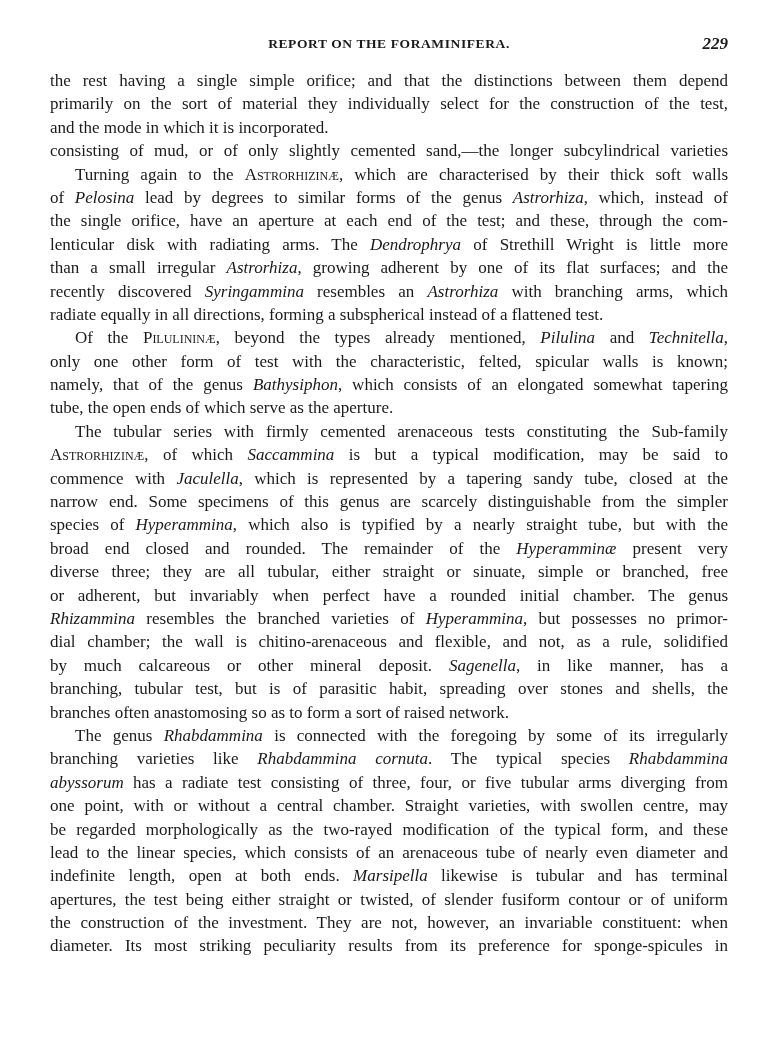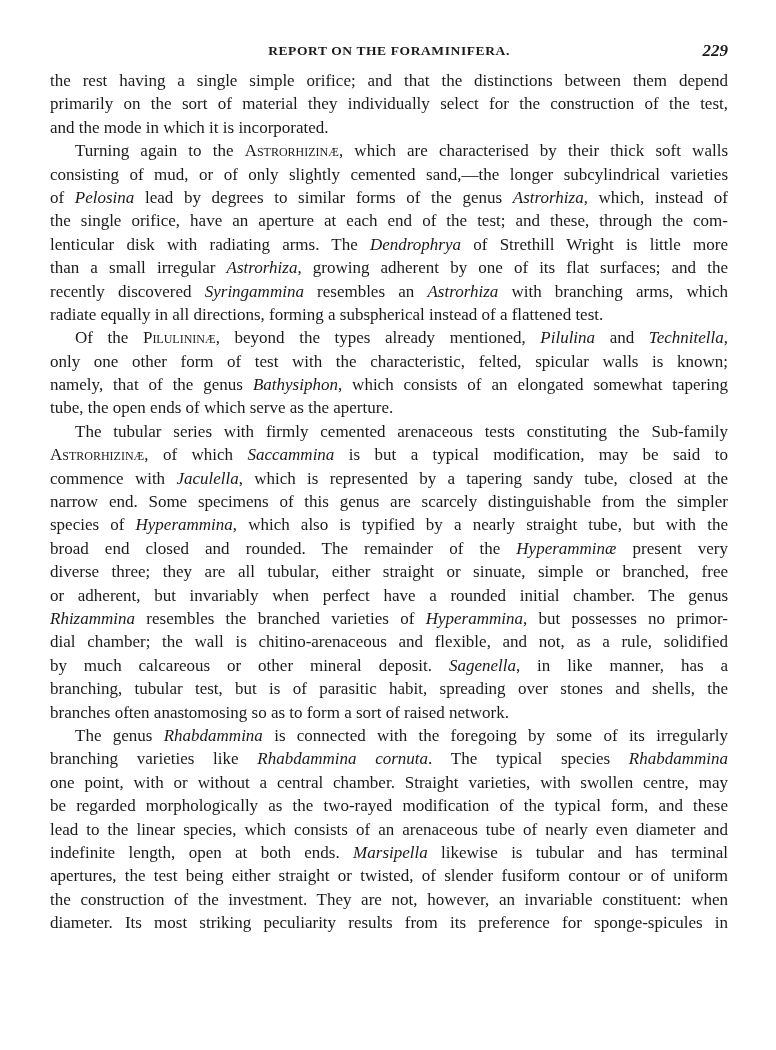--- a/index.html
+++ b/index.html
@@ -1,19 +1,19 @@
 <!DOCTYPE html>
 <html><head>
   <meta charset="utf-8">
   <style>
     html, body { margin: 0; padding: 0; background: #ffffff; }
     body { width: 776px; height: 1050px; overflow: hidden; position: relative;
            font-family: "Liberation Serif", "DejaVu Serif", serif; color: #1a1a1a; }
     .page { position: absolute; left: 50px; top: 0; width: 678px; }
-    .running-head { position: absolute; top: 41px; left: 0; width: 678px; height: 22px; }
+    .running-head { position: absolute; top: 34px; left: 0; width: 678px; height: 22px; }
     .running-title { position: absolute; left: 0; width: 678px; text-align: center;
                      font-size: 13.5px; letter-spacing: 0.6px; font-weight: bold; top: 2px; }
     .page-number { position: absolute; right: 0; top: 0; font-size: 17px; font-weight: bold; font-style: italic; }
     .body-text { position: absolute; top: 69px; left: 0; width: 678px; }
     .line { display: block; height: 23.4px; line-height: 23.4px; font-size: 17px;
             white-space: nowrap; text-align: justify; text-align-last: justify; }
     .line.last { text-align-last: left; }
     .line.indent { padding-left: 25px; }
     .sc { font-variant: small-caps; }
     i { font-style: italic; }
@@ -26,22 +26,22 @@
     <span class="running-title">REPORT ON THE FORAMINIFERA.</span>
     <span class="page-number">229</span>
   </div>
   <div class="body-text" id="body-text">
       <div>
         <span class="line"><span>the rest having a single simple orifice; and that the distinctions between them depend</span></span>
         <span class="line"><span>primarily on the sort of material they individually select for the construction of the test,</span></span>
         <span class="line last"><span>and the mode in which it is incorporated.</span></span>
       </div>
       <div>
+        <span class="line"><span>consisting of mud, or of only slightly cemented sand,—the longer subcylindrical varieties</span></span>
         <span class="line indent"><span>Turning again to the </span><span class="sc">Astrorhizinæ</span><span>, which are characterised by their thick soft walls</span></span>
-        <span class="line"><span>consisting of mud, or of only slightly cemented sand,—the longer subcylindrical varieties</span></span>
         <span class="line"><span>of </span><i>Pelosina</i><span> lead by degrees to similar forms of the genus </span><i>Astrorhiza</i><span>, which, instead of</span></span>
         <span class="line"><span>the single orifice, have an aperture at each end of the test; and these, through the com-</span></span>
         <span class="line"><span>lenticular disk with radiating arms. The </span><i>Dendrophrya</i><span> of Strethill Wright is little more</span></span>
         <span class="line"><span>than a small irregular </span><i>Astrorhiza</i><span>, growing adherent by one of its flat surfaces; and the</span></span>
         <span class="line"><span>recently discovered </span><i>Syringammina</i><span> resembles an </span><i>Astrorhiza</i><span> with branching arms, which</span></span>
         <span class="line last"><span>radiate equally in all directions, forming a subspherical instead of a flattened test.</span></span>
       </div>
       <div>
         <span class="line indent"><span>Of the </span><span class="sc">Pilulininæ</span><span>, beyond the types already mentioned, </span><i>Pilulina</i><span> and </span><i>Technitella</i><span>,</span></span>
         <span class="line"><span>only one other form of test with the characteristic, felted, spicular walls is known;</span></span>
@@ -59,20 +59,21 @@
         <span class="line"><span>or adherent, but invariably when perfect have a rounded initial chamber. The genus</span></span>
         <span class="line"><i>Rhizammina</i><span> resembles the branched varieties of </span><i>Hyperammina</i><span>, but possesses no primor-</span></span>
         <span class="line"><span>dial chamber; the wall is chitino-arenaceous and flexible, and not, as a rule, solidified</span></span>
         <span class="line"><span>by much calcareous or other mineral deposit. </span><i>Sagenella</i><span>, in like manner, has a</span></span>
         <span class="line"><span>branching, tubular test, but is of parasitic habit, spreading over stones and shells, the</span></span>
         <span class="line last"><span>branches often anastomosing so as to form a sort of raised network.</span></span>
       </div>
       <div>
         <span class="line indent"><span>The genus </span><i>Rhabdammina</i><span> is connected with the foregoing by some of its irregularly</span></span>
         <span class="line"><span>branching varieties like </span><i>Rhabdammina cornuta</i><span>. The typical species </span><i>Rhabdammina</i></span>
+        <span class="line"><i>abyssorum</i><span> has a radiate test consisting of three, four, or five tubular arms diverging from</span></span>
         <span class="line"><span>one point, with or without a central chamber. Straight varieties, with swollen centre, may</span></span>
         <span class="line"><span>be regarded morphologically as the two-rayed modification of the typical form, and these</span></span>
         <span class="line"><span>lead to the linear species, which consists of an arenaceous tube of nearly even diameter and</span></span>
         <span class="line"><span>indefinite length, open at both ends. </span><i>Marsipella</i><span> likewise is tubular and has terminal</span></span>
         <span class="line"><span>apertures, the test being either straight or twisted, of slender fusiform contour or of uniform</span></span>
         <span class="line"><span>the construction of the investment. They are not, however, an invariable constituent: when</span></span>
         <span class="line"><span>diameter. Its most striking peculiarity results from its preference for sponge-spicules in</span></span>
       </div>
     </div>
 </div>

